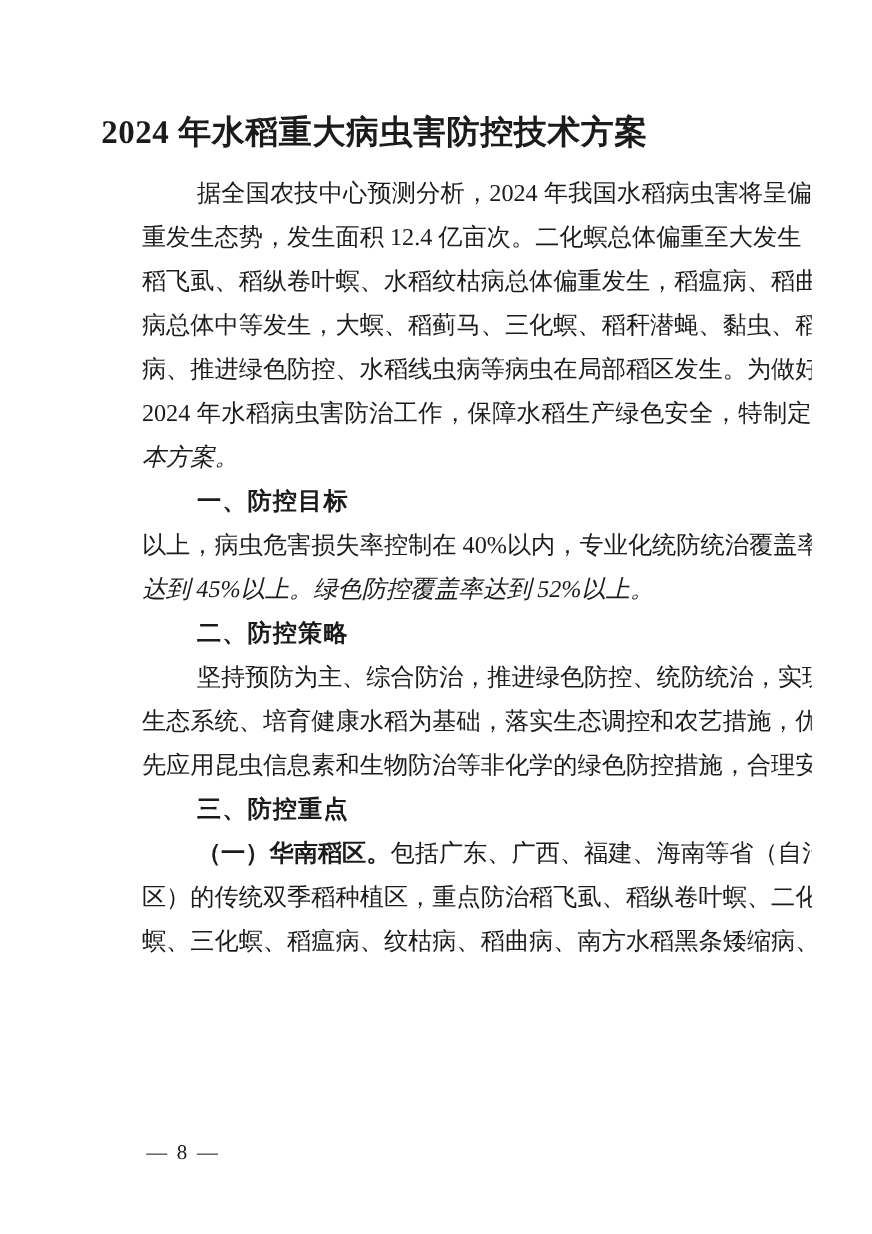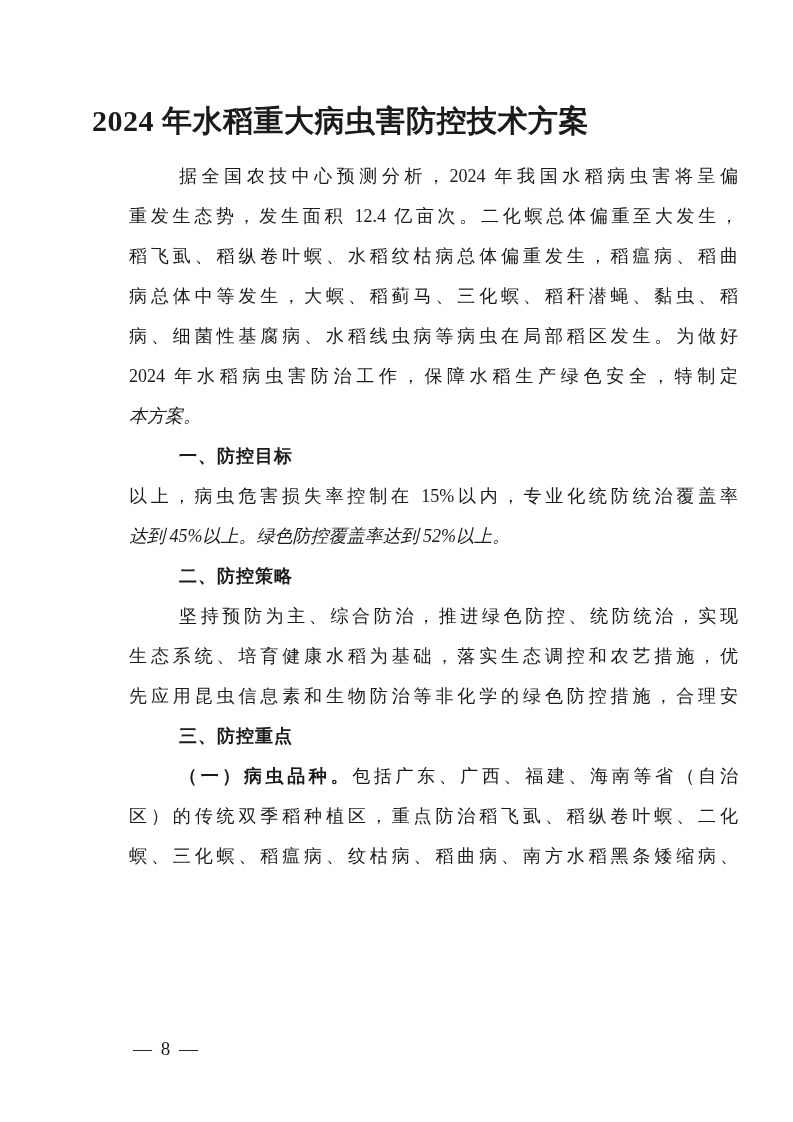--- a/index.html
+++ b/index.html
@@ -39,21 +39,21 @@
   }
   .body-text {
     position: absolute;
     left: 0;
     top: 156px;
     width: 609px;
   }
   .line {
     height: 40px;
     line-height: 40px;
-    font-size: 18px;
+    font-size: 22px;
     text-align: justify;
     text-align-last: justify;
     text-justify: inter-character;
     overflow: hidden;
     white-space: nowrap;
   }
   .line.indent {
     padding-left: 50px;
   }
   .line.end {
@@ -88,35 +88,35 @@
 
   <div class="doc-title">2024 年水稻重大病虫害防控技术方案</div>
 
   <div class="content">
     <div class="body-text">
 
       <div class="line indent">据全国农技中心预测分析，2024 年我国水稻病虫害将呈偏</div>
       <div class="line">重发生态势，发生面积 12.4 亿亩次。二化螟总体偏重至大发生，</div>
       <div class="line">稻飞虱、稻纵卷叶螟、水稻纹枯病总体偏重发生，稻瘟病、稻曲</div>
       <div class="line">病总体中等发生，大螟、稻蓟马、三化螟、稻秆潜蝇、黏虫、稻</div>
-      <div class="line">病、细菌性基腐病、水稻线虫病等病虫在局部稻区发生。为做好</div>
+      <div class="line">病、推进绿色防控、水稻线虫病等病虫在局部稻区发生。为做好</div>
       <div class="line">2024 年水稻病虫害防治工作，保障水稻生产绿色安全，特制定</div>
       <div class="line end">本方案。</div>
 
       <div class="line heading">一、防控目标</div>
-      <div class="line">以上，病虫危害损失率控制在 15%以内，专业化统防统治覆盖率</div>
+      <div class="line">以上，病虫危害损失率控制在 40%以内，专业化统防统治覆盖率</div>
       <div class="line end">达到 45%以上。绿色防控覆盖率达到 52%以上。</div>
 
       <div class="line heading">二、防控策略</div>
       <div class="line indent">坚持预防为主、综合防治，推进绿色防控、统防统治，实现</div>
       <div class="line">生态系统、培育健康水稻为基础，落实生态调控和农艺措施，优</div>
       <div class="line">先应用昆虫信息素和生物防治等非化学的绿色防控措施，合理安</div>
 
       <div class="line heading">三、防控重点</div>
-      <div class="line indent"><span class="bold-lead">（一）病虫品种。</span><span>包括广东、广西、福建、海南等省（自治</span></div>
+      <div class="line indent"><span class="bold-lead">（一）华南稻区。</span><span>包括广东、广西、福建、海南等省（自治</span></div>
       <div class="line">区）的传统双季稻种植区，重点防治稻飞虱、稻纵卷叶螟、二化</div>
       <div class="line">螟、三化螟、稻瘟病、纹枯病、稻曲病、南方水稻黑条矮缩病、</div>
 
     </div>
   </div>
 
   <div class="page-footer">— 8 —</div>
 
 </div>
 

